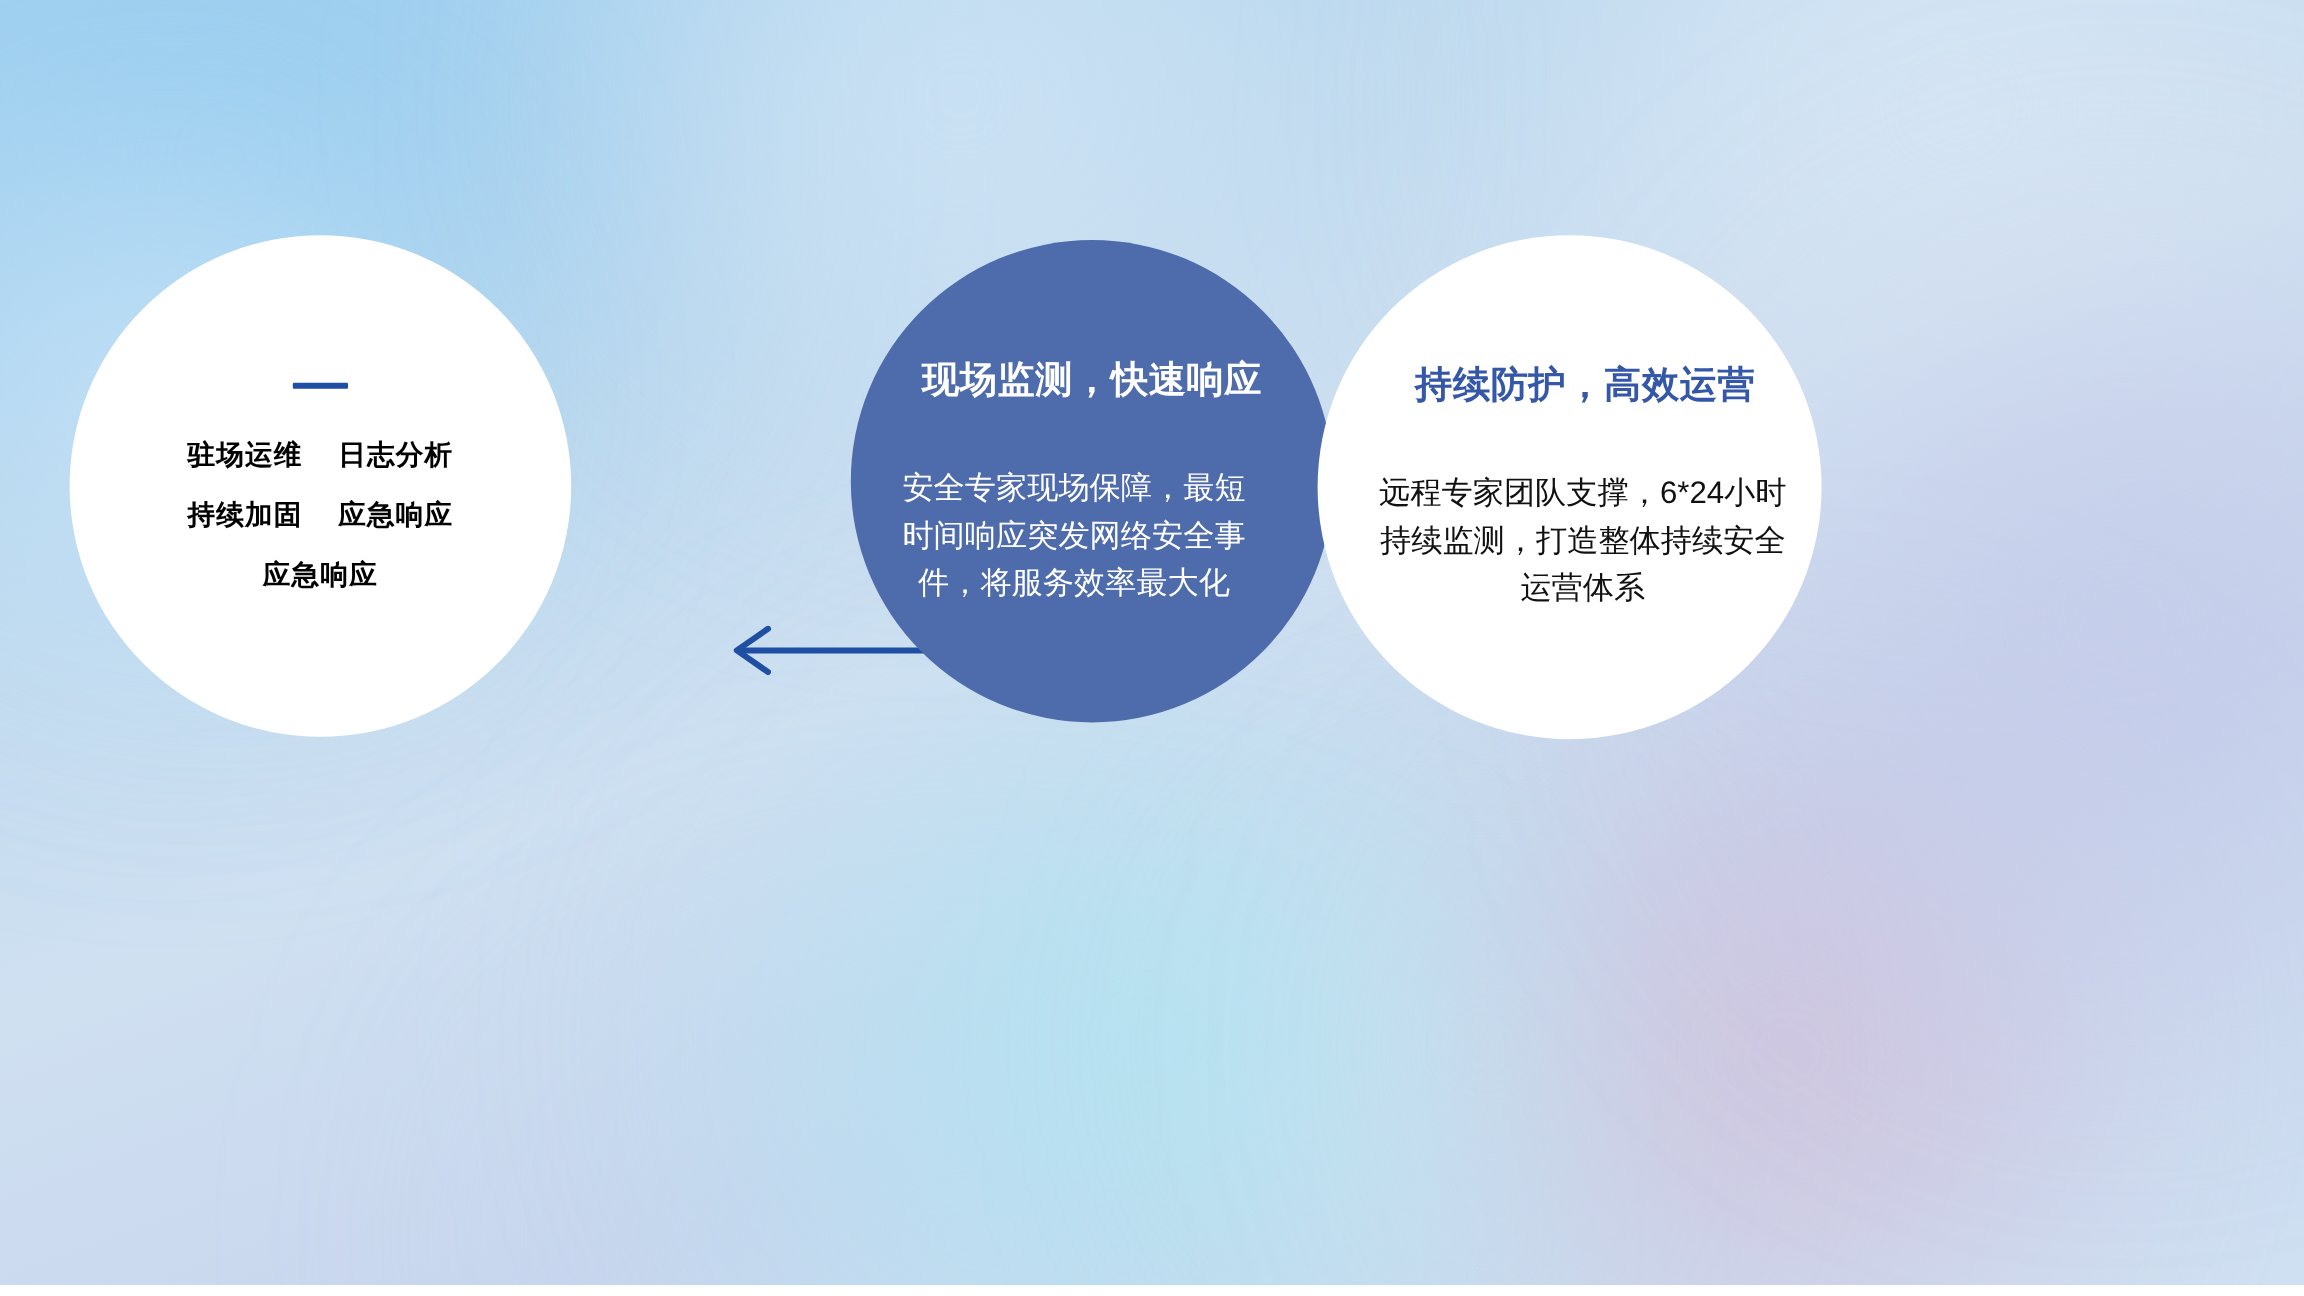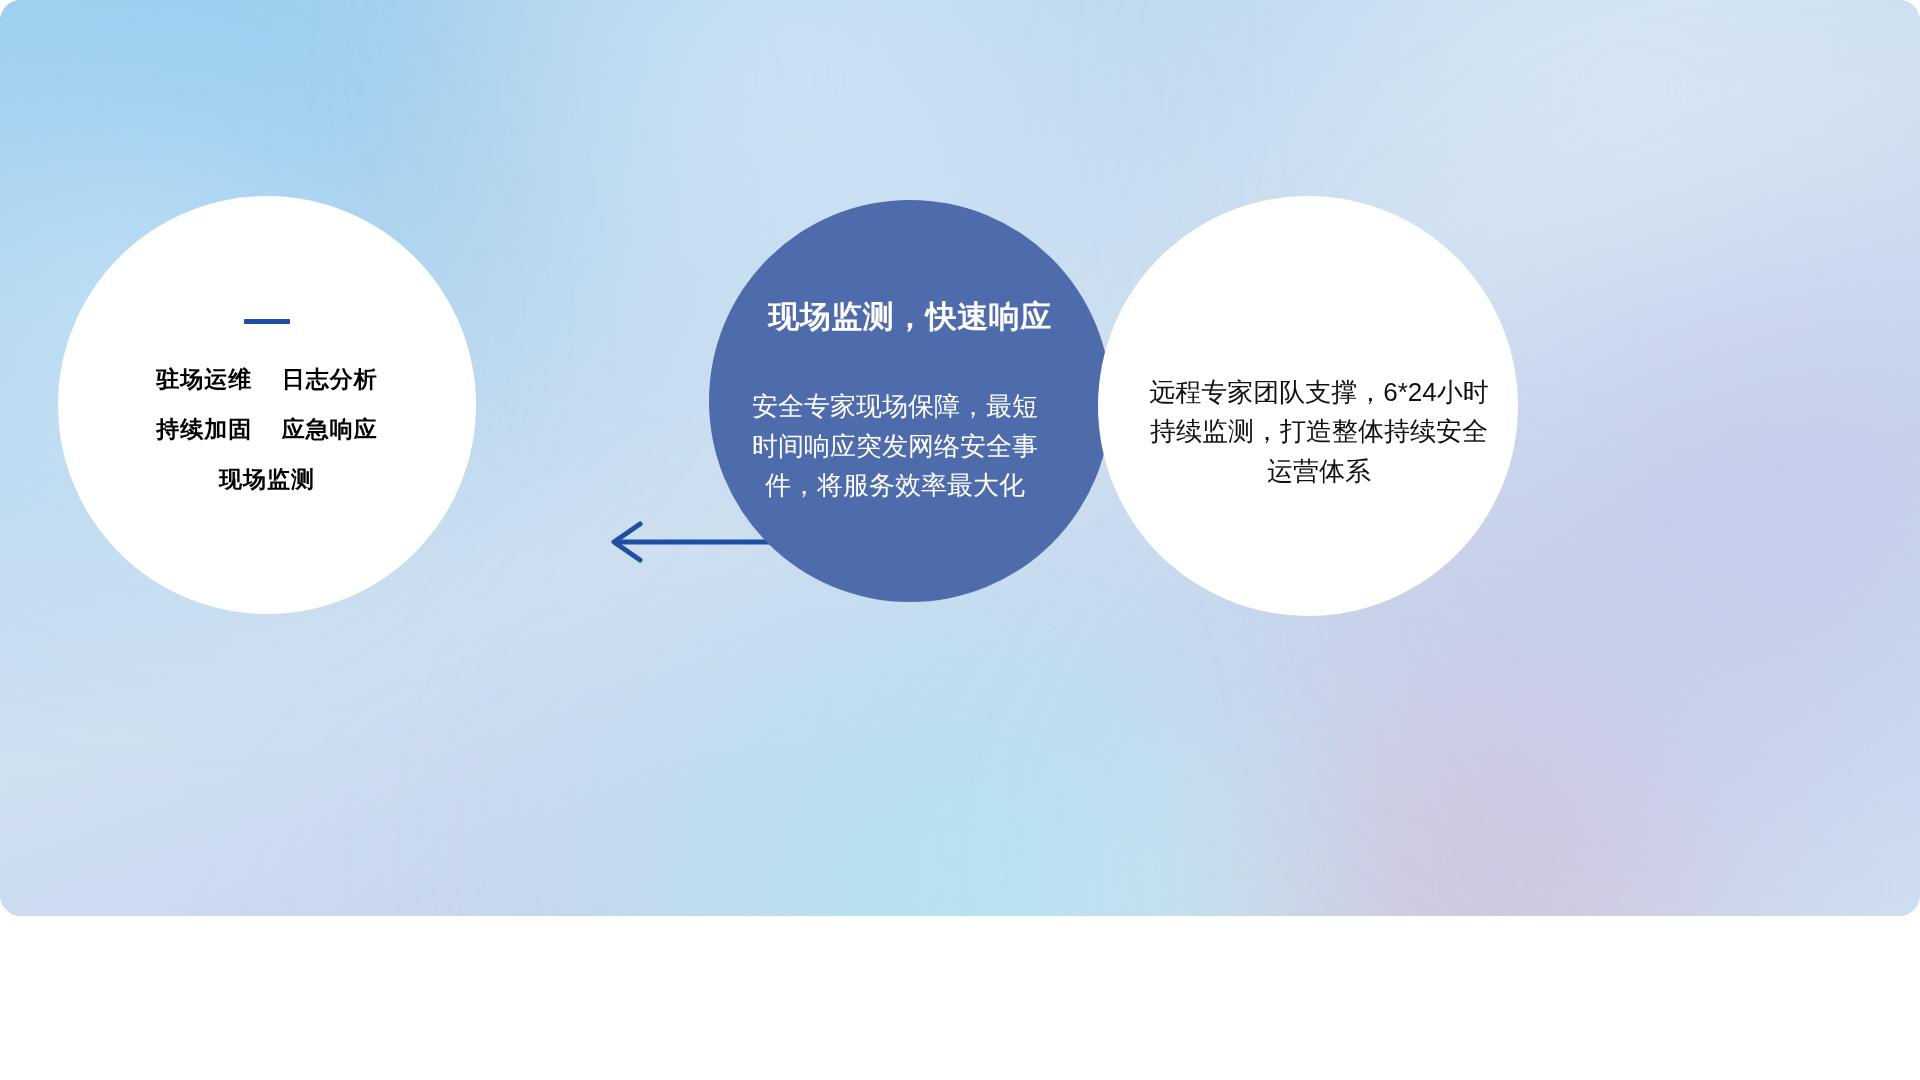--- a/index.html
+++ b/index.html
@@ -7,24 +7,23 @@
     padding: 0;
     background: #ffffff;
   }
   body {
     font-family: "Liberation Sans", "DejaVu Sans", sans-serif;
   }
 
   #stage {
     position: relative;
     width: 1920px;
-    height: 916px;
+    height: 1071px;
     overflow: hidden;
     background: #cfe2f3;
-    border-radius: 21px;
   }
 
   
   .bg-base {
     position: absolute;
     inset: 0;
     background:
       linear-gradient(160deg, #a9d4f0 0%, #bcd9ef 22%, #cfe0f1 48%, #c9d6ee 70%, #cfe1f2 100%);
   }
   .blob {
@@ -220,23 +219,24 @@
       <div class="mid-title">现场监测，快速响应</div>
       <div class="mid-body">安全专家现场保障，最短时间响应突发网络安全事件，将服务效率最大化</div>
     </div>
   </div>
 
   <div class="circle circle-left">
     <div class="left-inner">
       <div class="dash"></div>
       <div class="left-line">驻场运维    日志分析</div>
       <div class="left-line">持续加固    应急响应</div>
-      <div class="left-line last">现场监测</div>
+      <div class="left-line last">应急响应</div>
     </div>
   </div>
 
   <div class="circle circle-right">
     <div class="right-inner">
+      <div class="right-title">持续防护，高效运营</div>
       <div class="right-body">远程专家团队支撑，6*24小时持续监测，打造整体持续安全运营体系</div>
     </div>
   </div>
 
 </div>
 
 </body></html>

